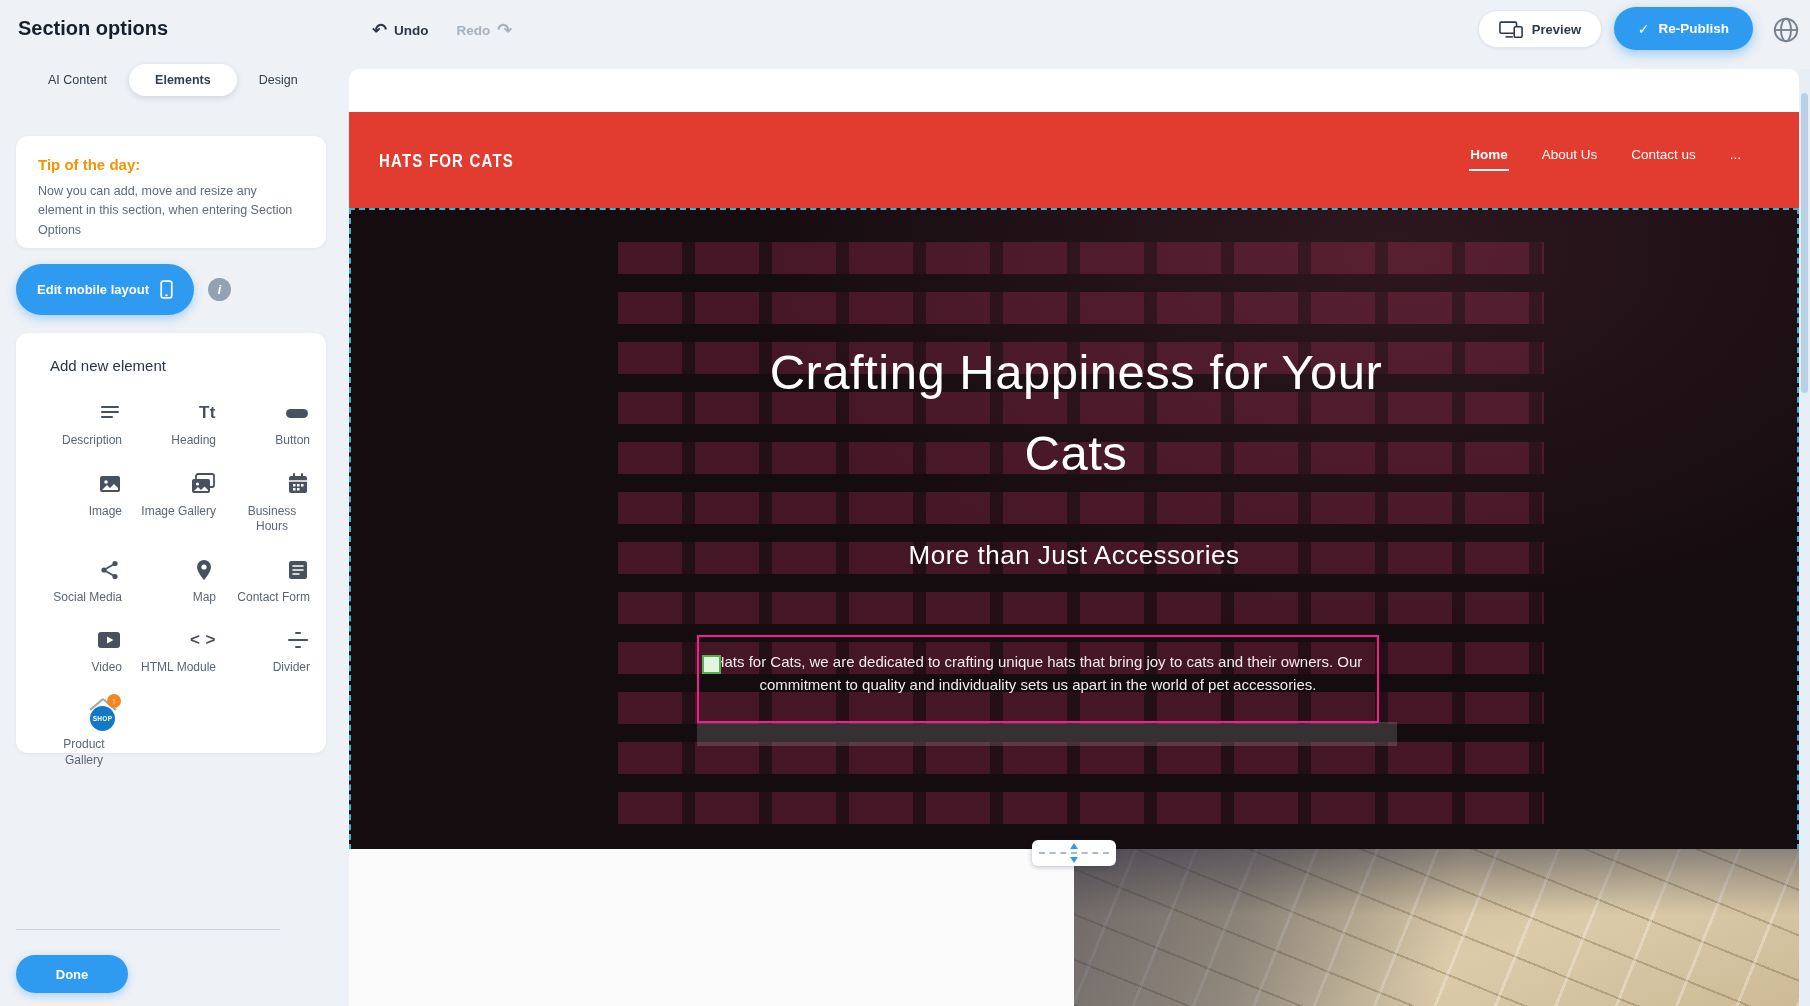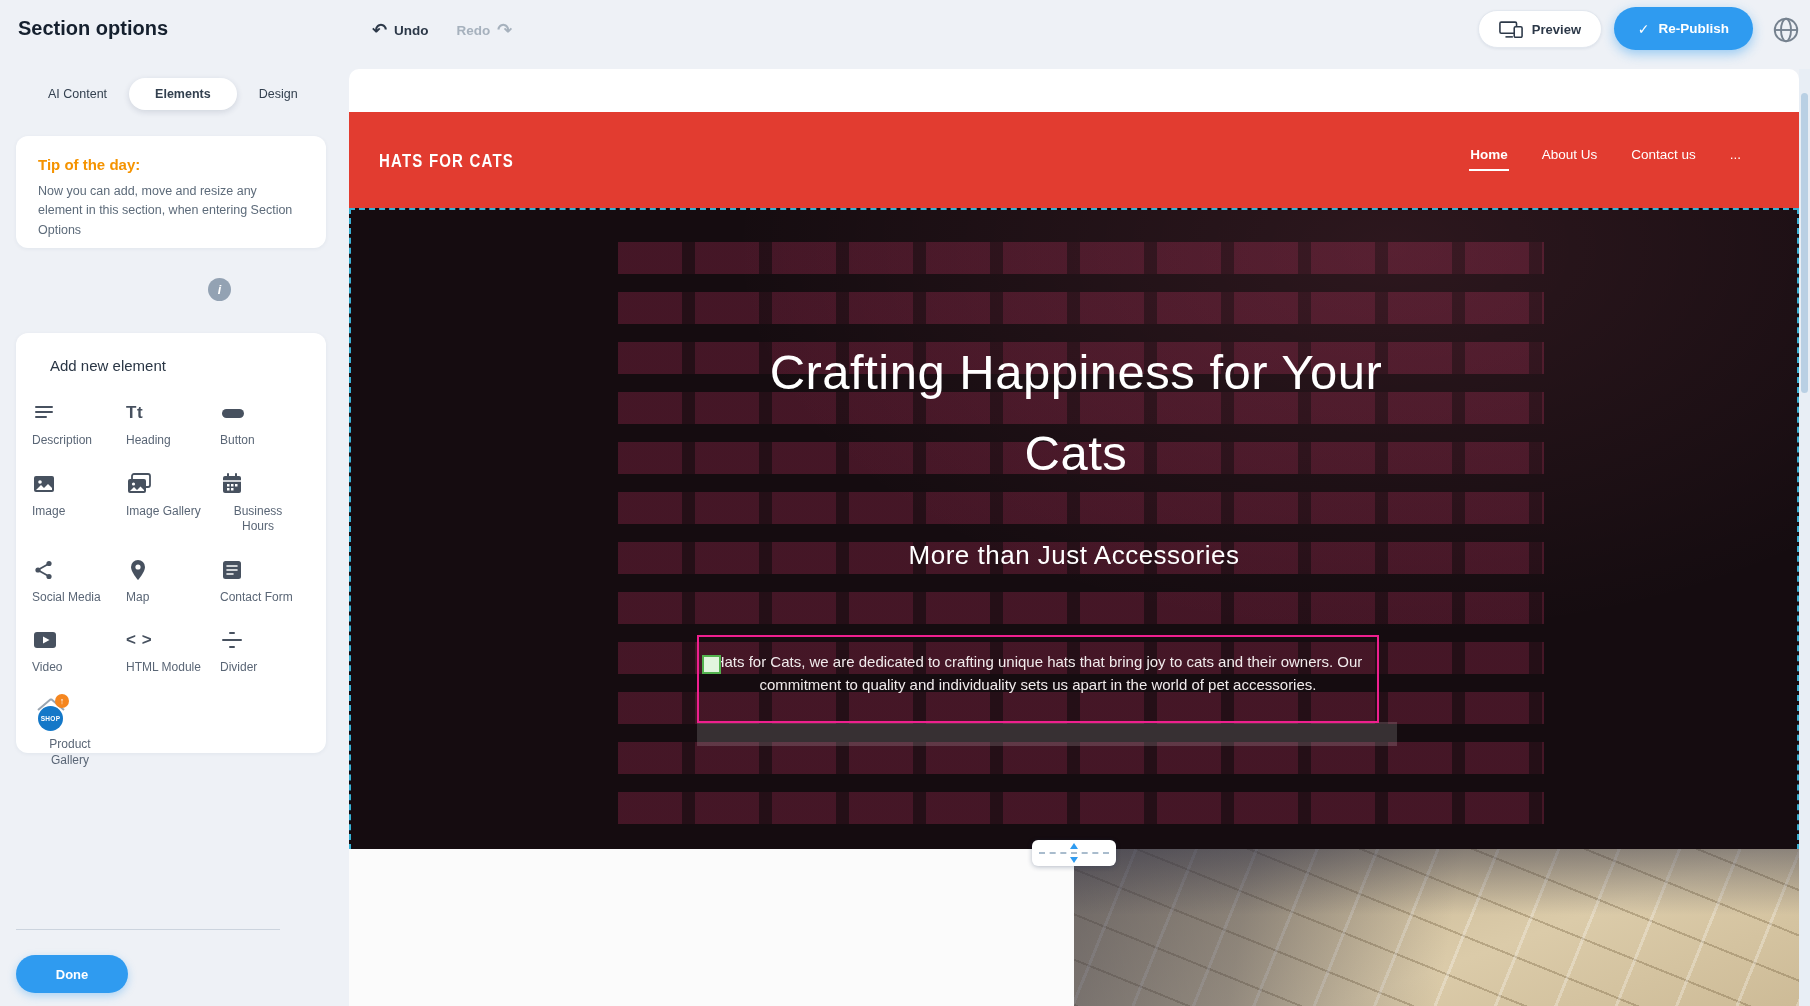--- a/index.html
+++ b/index.html
@@ -11,36 +11,36 @@
   .history{position:absolute;left:372px;top:15px;display:flex;align-items:center;gap:28px;height:30px;}
   .hist-btn{display:flex;align-items:center;gap:7px;font-size:13.5px;font-weight:700;color:#2c3848;cursor:pointer;}
   .hist-btn .glyph{font-size:18px;line-height:1;}
   .hist-btn.disabled{color:#a6b1bd;cursor:default;}
   .preview-btn{position:absolute;right:208px;top:10px;height:38px;padding:0 20px;background:#fff;border:1px solid #e3e8ef;border-radius:20px;display:flex;align-items:center;gap:9px;font-size:13px;font-weight:700;color:#2c3848;box-shadow:0 1px 3px rgba(30,50,90,.08);cursor:pointer;text-align:center;}
   .republish-btn{position:absolute;right:57px;top:7px;height:43px;padding:0 24px;background:#2f9bf0;border-radius:24px;display:flex;align-items:center;gap:9px;font-size:13.5px;font-weight:700;color:#fff;box-shadow:0 4px 12px rgba(47,155,240,.45);cursor:pointer;}
   .republish-btn .glyph{font-size:14px;}
   .globe-btn{position:absolute;right:5px;top:11px;width:38px;height:38px;border-radius:50%;display:flex;align-items:center;justify-content:center;cursor:pointer;}
 
   
-  .tabs{position:absolute;left:30px;top:78px;display:flex;align-items:center;gap:4px;}
+  .tabs{position:absolute;left:30px;top:64px;display:flex;align-items:center;gap:4px;}
   .tab{padding:9px 18px;font-size:12.5px;color:#33404f;border-radius:18px;cursor:pointer;white-space:nowrap;}
   .tab.active{background:#fff;font-weight:700;padding:9px 26px;box-shadow:0 2px 6px rgba(25,45,80,.14);}
 
   .card{position:absolute;left:16px;width:310px;background:#fff;border-radius:12px;box-shadow:0 1px 4px rgba(25,45,80,.06);}
   .tip-card{top:136px;height:112px;padding:20px 22px;}
   .tip-title{color:#f59300;font-size:15px;font-weight:700;}
   .tip-body{margin-top:9px;font-size:12.5px;line-height:1.55;color:#5d6b7a;}
 
   .edit-mobile{position:absolute;left:16px;top:264px;width:178px;height:51px;background:#2f9bf0;border-radius:26px;color:#fff;display:flex;align-items:center;justify-content:center;gap:11px;font-size:13px;font-weight:700;box-shadow:0 4px 10px rgba(47,155,240,.35);cursor:pointer;}
   .info-dot{position:absolute;left:208px;top:278px;width:23px;height:23px;border-radius:50%;background:#93a2b3;color:#fff;display:flex;align-items:center;justify-content:center;font-size:12.5px;font-weight:700;font-style:italic;cursor:pointer;}
 
   .elements-card{top:333px;height:420px;padding:24px 14px 0;}
   .elements-title{font-size:15px;color:#2a3645;padding-left:20px;}
   .el-grid{margin-top:14px;display:grid;grid-template-columns:repeat(3,1fr);row-gap:4px;}
-  .el-item{display:flex;flex-direction:column;align-items:flex-start;padding:10px 2px 6px;border-radius:8px;cursor:pointer;}
+  .el-item{display:flex;flex-direction:column;align-items:flex-end;padding:10px 2px 6px;border-radius:8px;cursor:pointer;}
   .el-icon{height:30px;display:flex;align-items:center;justify-content:center;color:#47515f;}
   .txt-icon{font-size:17px;font-weight:700;color:#47515f;letter-spacing:.5px;}
   .el-label{margin-top:5px;font-size:12px;color:#5a6676;text-align:center;line-height:1.3;max-width:76px;}
 
   .pg-wrap{position:relative;width:38px;height:34px;}
   .pg-circle{position:absolute;left:6px;top:9px;width:25px;height:25px;border-radius:50%;background:#1478c8;color:#fff;font-size:6.5px;font-weight:700;display:flex;align-items:center;justify-content:center;letter-spacing:.3px;}
   .pg-badge{position:absolute;right:1px;top:-3px;width:14px;height:14px;border-radius:50%;background:#f5861f;color:#fff;font-size:9px;font-weight:700;display:flex;align-items:center;justify-content:center;}
 
   .sidebar-divider{position:absolute;left:16px;top:929px;width:264px;border-top:1px solid #ccd4de;}
   .done-btn{position:absolute;left:16px;top:955px;width:112px;height:38px;background:#2f9bf0;border-radius:20px;color:#fff;font-size:13px;font-weight:700;display:flex;align-items:center;justify-content:center;box-shadow:0 3px 8px rgba(47,155,240,.35);cursor:pointer;}
@@ -136,20 +136,29 @@
     <div class="tab">AI Content</div>
     <div class="tab active">Elements</div>
     <div class="tab">Design</div>
   </div>
 
   <div class="card tip-card">
     <div class="tip-title">Tip of the day:</div>
     <div class="tip-body">Now you can add, move and resize any element in this section, when entering Section Options</div>
   </div>
 
+  <div class="edit-mobile">
+    <span>Edit mobile layout</span>
+    <span style="display:flex;">
+      <svg width="13" height="19" viewBox="0 0 12 18" fill="none" stroke="#fff" stroke-width="1.6">
+        <rect x="1" y="1" width="10" height="16" rx="2"></rect>
+          <path d="M5 14.5h2"></path>
+      </svg>
+    </span>
+  </div>
   <div class="info-dot">i</div>
 
   <div class="card elements-card">
     <div class="elements-title">Add new element</div>
     <div class="el-grid">
 
       <div class="el-item">
         <span class="el-icon">
           <svg viewBox="0 0 24 24" width="24" height="24" stroke="#47515f" stroke-width="2" fill="none" stroke-linecap="round">
               <path d="M4 6h16M4 11h16M4 16h10"></path>

